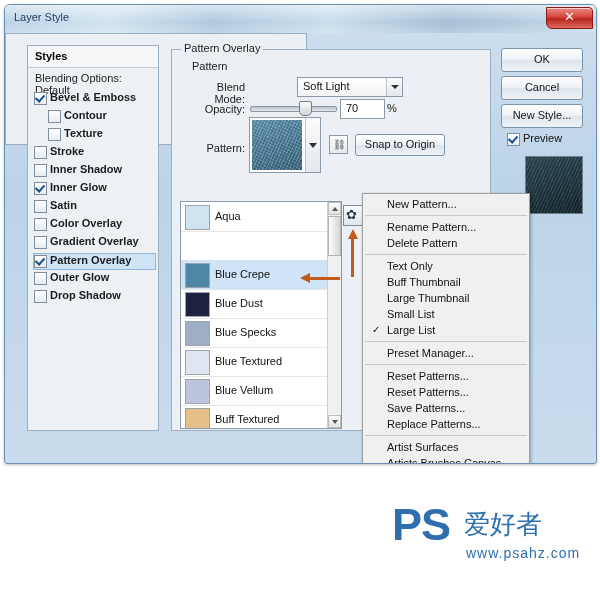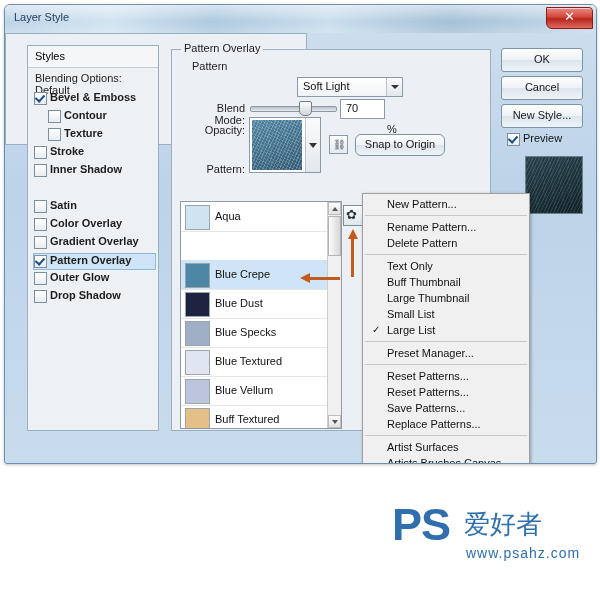--- a/index.html
+++ b/index.html
@@ -85,20 +85,21 @@
 
   
   #styles-panel { left: 22px; top: 12px; width: 130px; height: 384px; background:#eef1f4; }
   .styles-head {
     position: absolute;
     left: 0; top: 0;
     width: 100%;
     height: 21px;
     border-bottom: 1px solid #c3cdd7;
     background: #f4f6f8;
+    font-weight: bold;
   }
   .styles-head span { position: absolute; left: 7px; top: 4px; }
   .styles-sub {
     position: absolute;
     left: 7px; top: 26px;
     font-size: 11px;
     color: #1c1c1c;
   }
   .style-row {
     position: absolute;
@@ -146,21 +147,20 @@
     border: 1px solid #9aafc2;
     background: #eceff3;
   }
   #pattern-title { left: 184px; top: 27px; }
 
   .field-label {
     position: absolute;
     font-size: 11px;
     color: #1c1c1c;
     text-align: right;
-    margin-top: 21px;
   }
   .combo {
     position: absolute;
     border: 1px solid #8a9aa9;
     background: linear-gradient(180deg,#ffffff,#f1f3f5);
     font-size: 11px;
     color: #111;
     height: 18px;
     line-height: 17px;
   }
@@ -509,20 +509,24 @@
           <span class="lbl">Contour</span>
         </div>
         <div class="style-row" style="top:99px;">
           <span class="cb"></span>
           <span class="lbl">Stroke</span>
         </div>
         <div class="style-row" style="top:117px;">
           <span class="cb"></span>
           <span class="lbl">Inner Shadow</span>
         </div>
+        <div class="style-row" style="top:135px;">
+          <span class="cb checked"></span>
+          <span class="lbl">Inner Glow</span>
+        </div>
         <div class="style-row" style="top:153px;">
           <span class="cb"></span>
           <span class="lbl">Satin</span>
         </div>
         <div class="style-row" style="top:171px;">
           <span class="cb"></span>
           <span class="lbl">Color Overlay</span>
         </div>
         <div class="style-row" style="top:189px;">
           <span class="cb"></span>
@@ -563,21 +567,21 @@
       <div class="field-label" style="left:382px; top:69px; width:12px; text-align:left;">%</div>
 
       <div class="field-label" style="left:180px; top:109px; width:60px;">Pattern:</div>
       <div class="swatch-wrap" style="left:244px; top:84px; width:70px; height:54px;">
         <div class="swatch"></div>
         <div class="swatch-arrow"></div>
       </div>
       <div class="linkbtn" style="left:324px; top:102px;">
         <span class="lk">⛓</span>
       </div>
-      <div class="btn" style="left:350px; top:101px; width:88px; height:20px; line-height:18px;border-radius:6px;">Snap to Origin</div>
+      <div class="btn" style="left:350px; top:101px; width:88px; height:20px; line-height:18px;">Snap to Origin</div>
 
       <div id="pattern-list">
         <div class="plist-row" style="top:0px;text-align:center;">
           <span class="plist-thumb" style="background:#cfe3f0;"></span>
           <span class="plist-label">Aqua</span>
         </div>
         <div class="plist-row sel" style="top:58px;">
           <span class="plist-thumb" style="background:#4e87a6;"></span>
           <span class="plist-label">Blue Crepe</span>
         </div>

